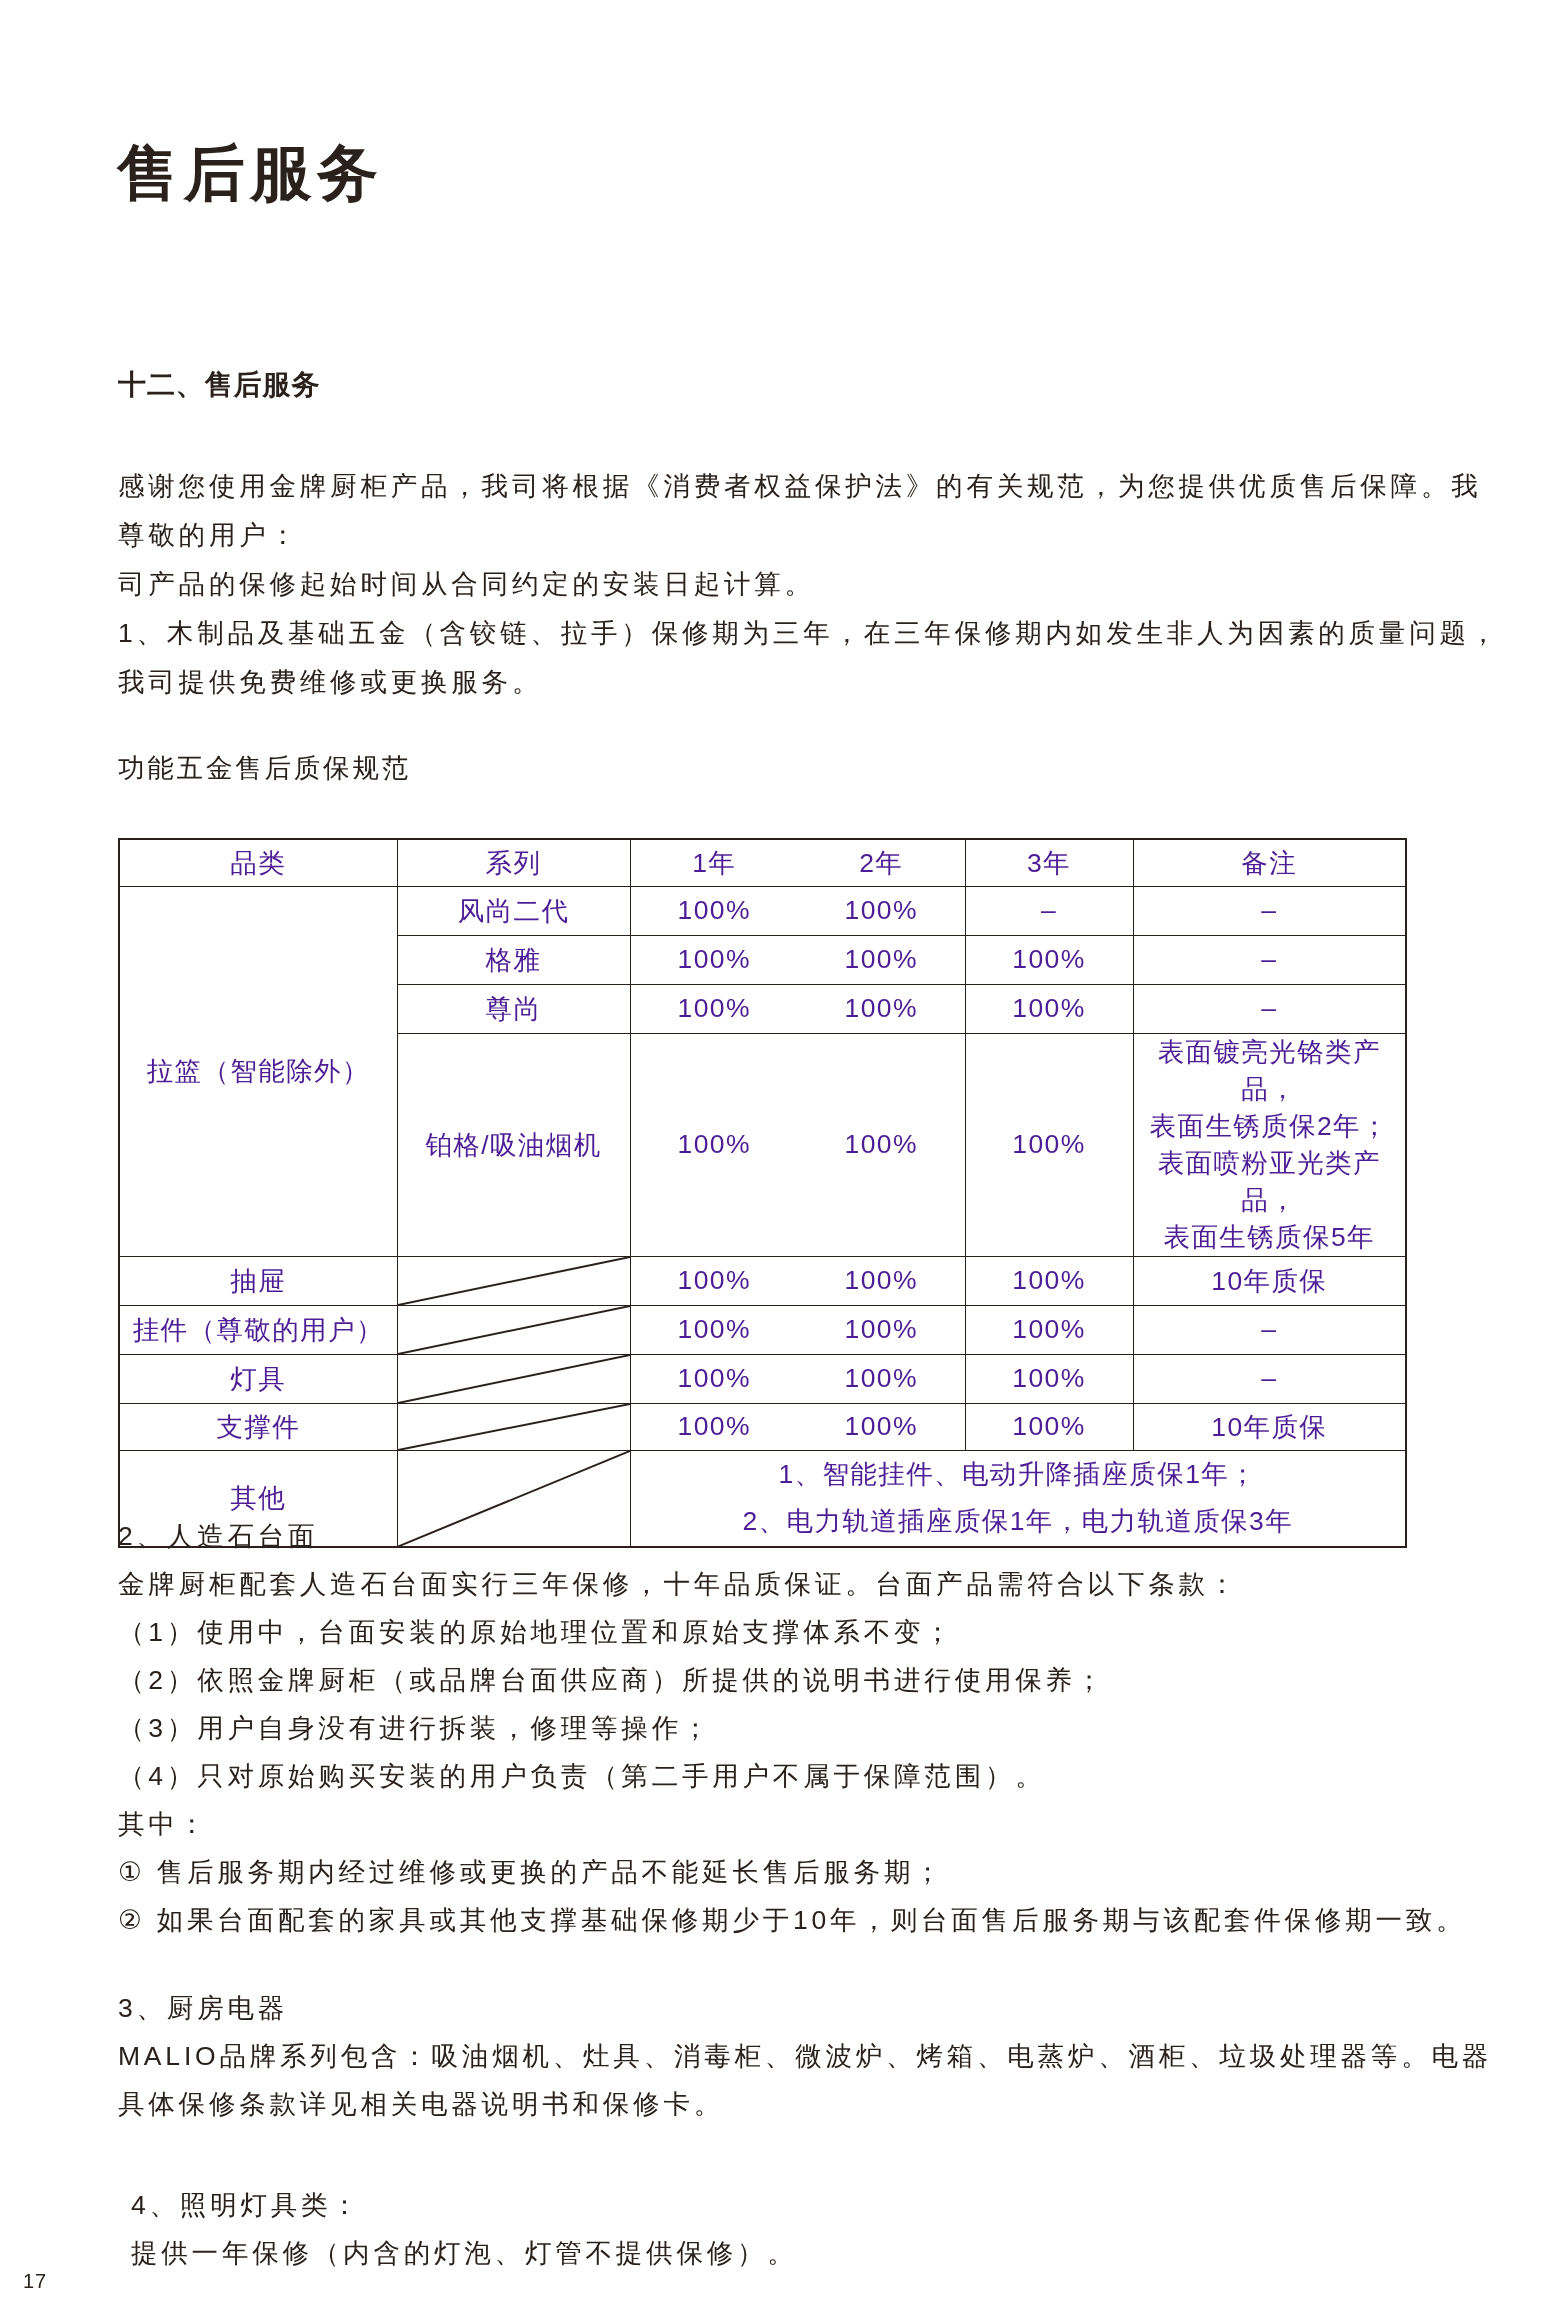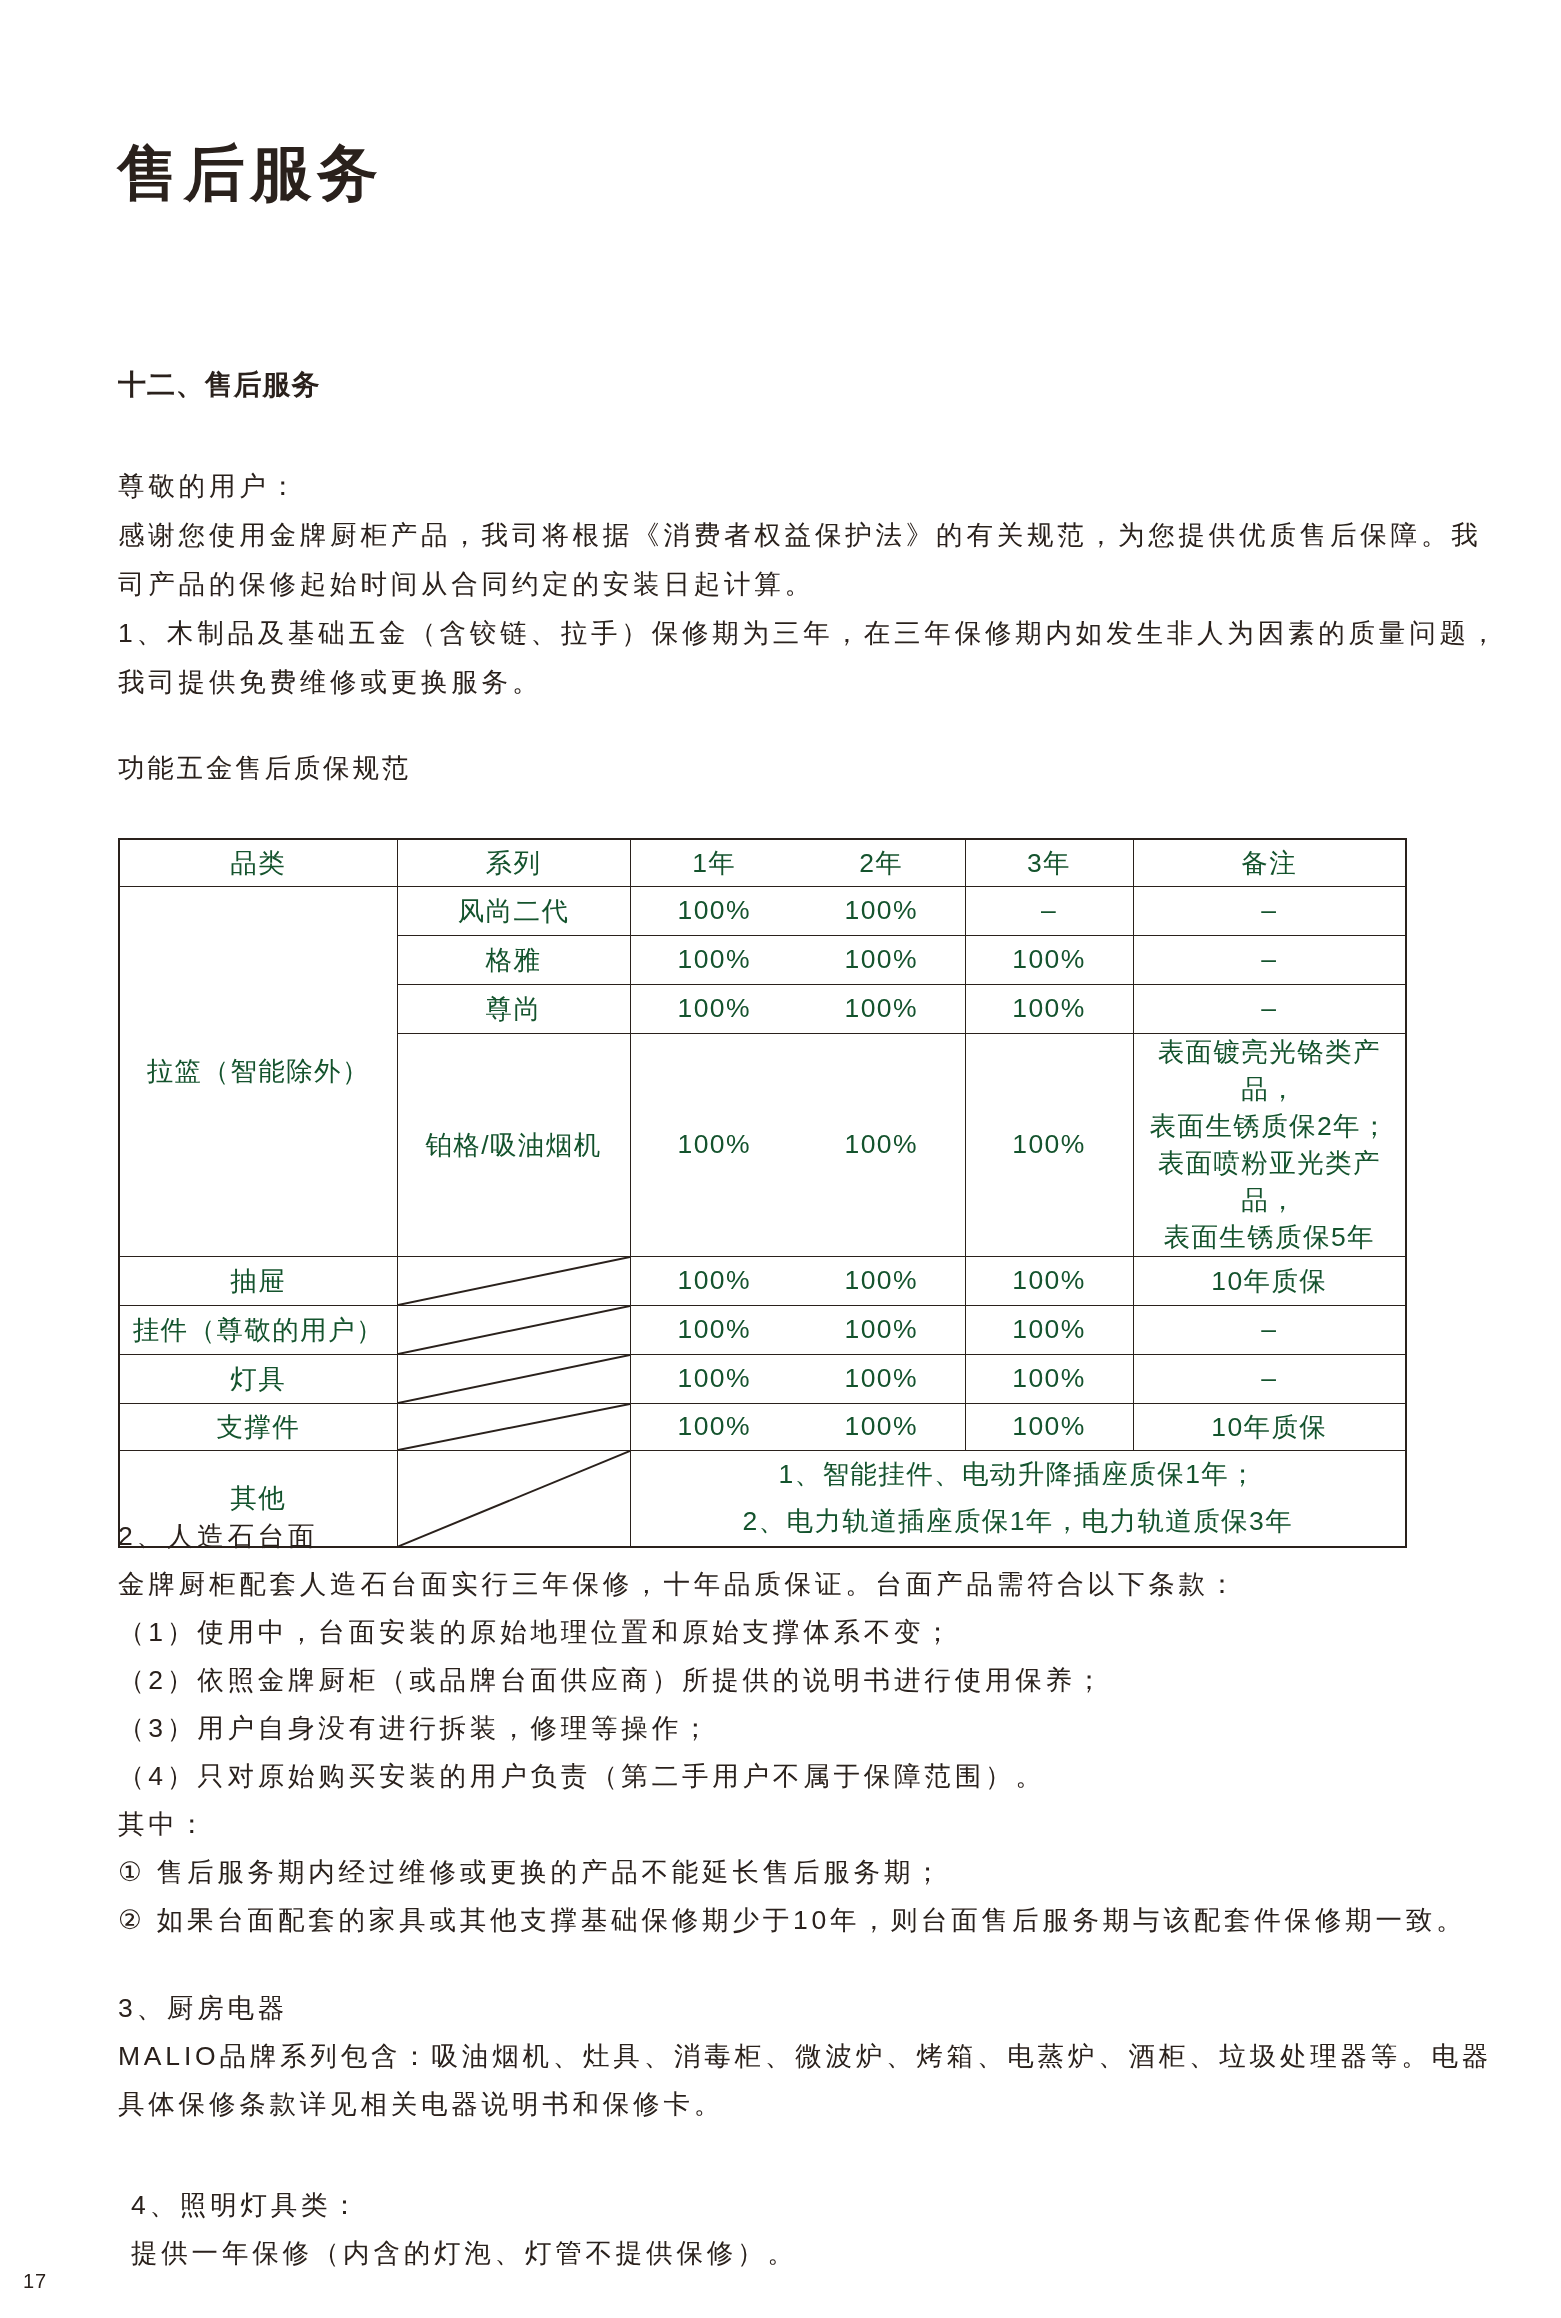--- a/index.html
+++ b/index.html
@@ -41,21 +41,21 @@
     table-layout:fixed;
     border:2.8px solid #2a211c;
     font-weight:500;
   }
   .wtable th,.wtable td{
     border:1.9px solid #2a211c;
     text-align:center;vertical-align:middle;
     font-size:26.5px;letter-spacing:1.4px;
     padding:0;
     font-weight:500;
-    color:#14532d;
+    color:#4c1d95;
     margin-left:7px;
   }
   .rh50{height:47px;}
   .rh52{height:49px;}
   .rh155{height:147px;}
   .rh103{height:97px;}
   
   .wtable .y1{border-right:0;}
   .wtable .y2{border-left:0;}
   .note-multi{
@@ -89,22 +89,22 @@
 </head>
 <body>
 
 <div class="page">
 
   <div class="abs page-title">售后服务</div>
 
   <div class="abs section-heading">十二、售后服务</div>
 
   <div class="abs textblock intro-block">
+    <div class="ln">感谢您使用金牌厨柜产品，我司将根据《消费者权益保护法》的有关规范，为您提供优质售后保障。我</div>
     <div class="ln">尊敬的用户：</div>
-    <div class="ln">感谢您使用金牌厨柜产品，我司将根据《消费者权益保护法》的有关规范，为您提供优质售后保障。我</div>
     <div class="ln">司产品的保修起始时间从合同约定的安装日起计算。</div>
     <div class="ln">1、木制品及基础五金（含铰链、拉手）保修期为三年，在三年保修期内如发生非人为因素的质量问题，</div>
     <div class="ln">我司提供免费维修或更换服务。</div>
   </div>
 
   <div class="abs caption">功能五金售后质保规范</div>
 
   <table class="wtable">
     <colgroup>
       <col style="width:278px">

